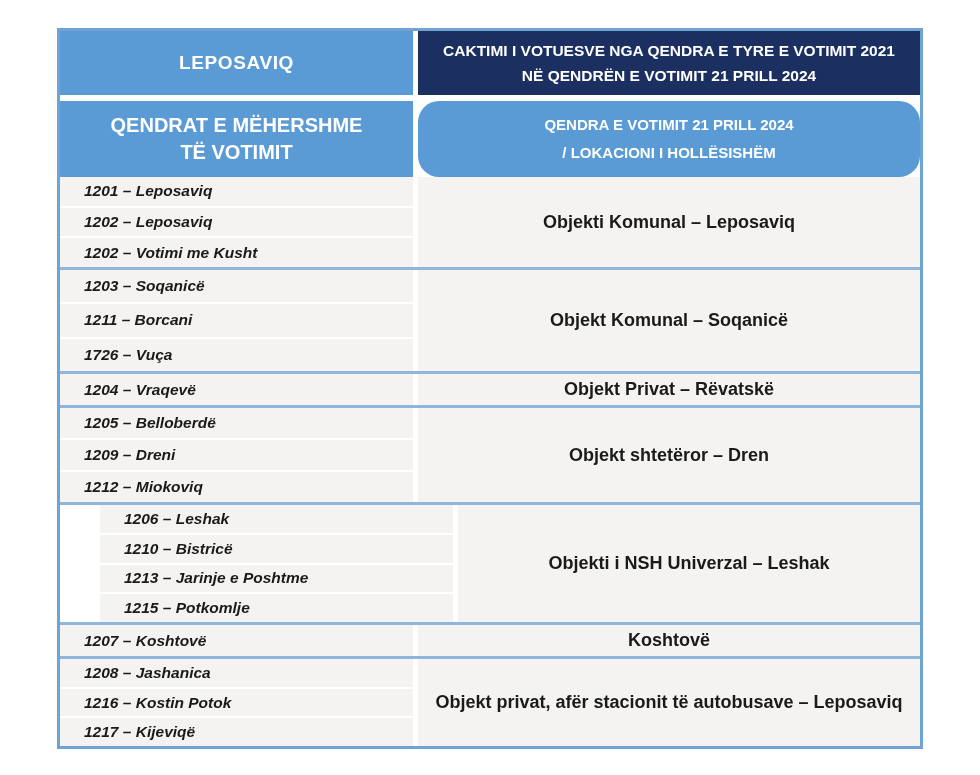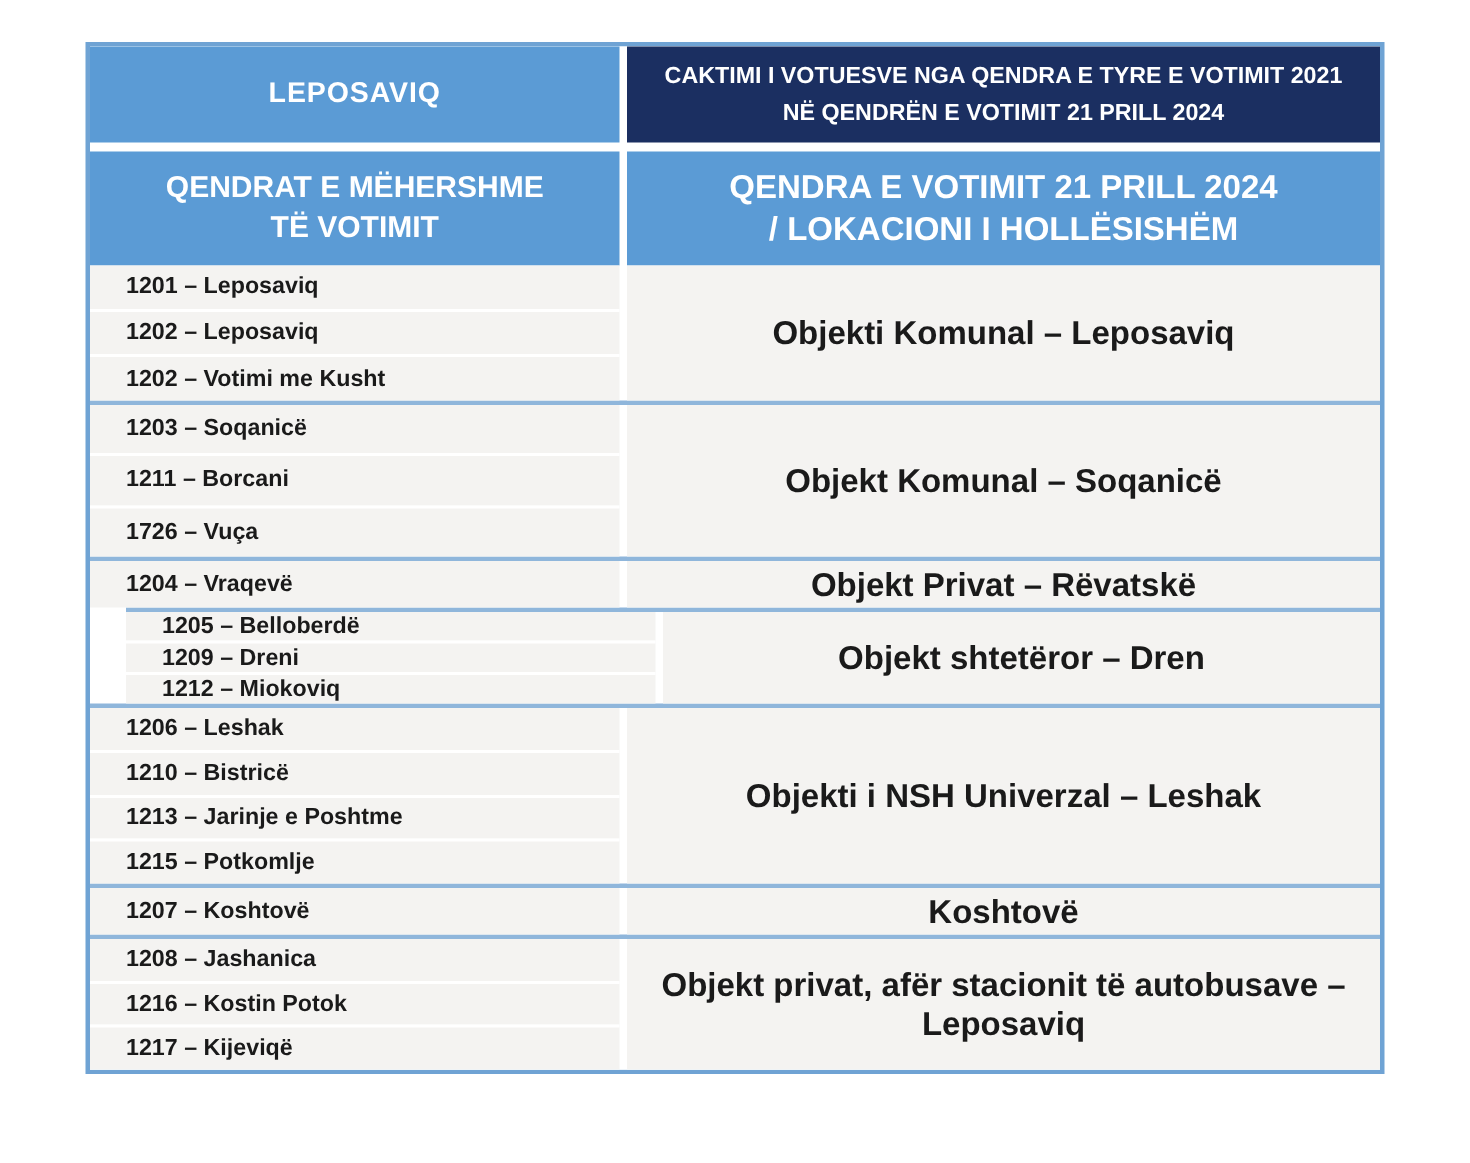--- a/index.html
+++ b/index.html
@@ -28,43 +28,43 @@
     color: var(--header-text, #ffffff);
     font-weight: bold;
   }
   .cell-left  { flex: 0 0 353px; }
   .cell-right { flex: 1; }
   .blue { background: var(--header-blue, #5B9BD5); }
   .navy { background: var(--header-navy, #1B2F61); }
   .hr1 .cell-left  { font-size: 19px; letter-spacing: 0.6px; }
   .hr1 .cell-right { font-size: 15.5px; line-height: 25px; }
   .hr2 .cell-left  { font-size: 20px; line-height: 27px; }
-  .hr2 .cell-right { font-size: 22px; line-height: 28px; }
+  .hr2 .cell-right { font-size: 15px; line-height: 28px; border-radius: 21px; }
 
   .body-rows { background: #ffffff; }
   .group { display: flex; column-gap: 5px; background: #ffffff; }
   .group + .group { border-top: 3px solid var(--group-divider, #8FB6DB); }
-  .group-left { flex: 0 0 353px; display: flex; flex-direction: column; }
+  .group-left { flex: 0 0 353px; display: flex; flex-direction: column; font-style: italic; }
   .source-row {
     flex: 1;
     display: flex; align-items: center;
     padding-left: 24px;
     background: var(--row-bg, #F4F3F1);
     font-size: 15.5px; font-weight: bold;
     color: var(--body-text, #1A1A1A);
     white-space: nowrap;
   }
   .source-row + .source-row { border-top: 2px solid #ffffff; }
   .group-right {
     flex: 1;
     display: flex; align-items: center; justify-content: center;
     background: var(--row-bg, #F4F3F1);
-    font-size: 22px; font-weight: bold;
+    font-size: 18px; font-weight: bold;
     color: var(--body-text, #1A1A1A);
-    text-align: center;
+    text-align: right;
     padding: 0 6px;
   }
 </style>
 </head>
 <body>
 
 <div class="table">
 
   <div class="header-row hr1">
     <div class="hcell cell-left blue">
@@ -111,31 +111,31 @@
         </div>
       </div>
       <div class="group" style="height: 34px;">
         <div class="group-left">
           <div class="source-row">1204 – Vraqevë</div>
         </div>
         <div class="group-right">
           <span>Objekt Privat – Rëvatskë</span>
         </div>
       </div>
-      <div class="group" style="height: 64px; margin-left: 24px;">
+      <div class="group" style="height: 97px;">
         <div class="group-left">
           <div class="source-row">1205 – Belloberdë</div>
           <div class="source-row">1209 – Dreni</div>
           <div class="source-row">1212 – Miokoviq</div>
         </div>
         <div class="group-right">
           <span>Objekt shtetëror – Dren</span>
         </div>
       </div>
-      <div class="group" style="height: 120px;">
+      <div class="group" style="height: 120px; padding-left: 40px;">
         <div class="group-left">
           <div class="source-row">1206 – Leshak</div>
           <div class="source-row">1210 – Bistricë</div>
           <div class="source-row">1213 – Jarinje e Poshtme</div>
           <div class="source-row">1215 – Potkomlje</div>
         </div>
         <div class="group-right">
           <span>Objekti i NSH Univerzal – Leshak</span>
         </div>
       </div>

